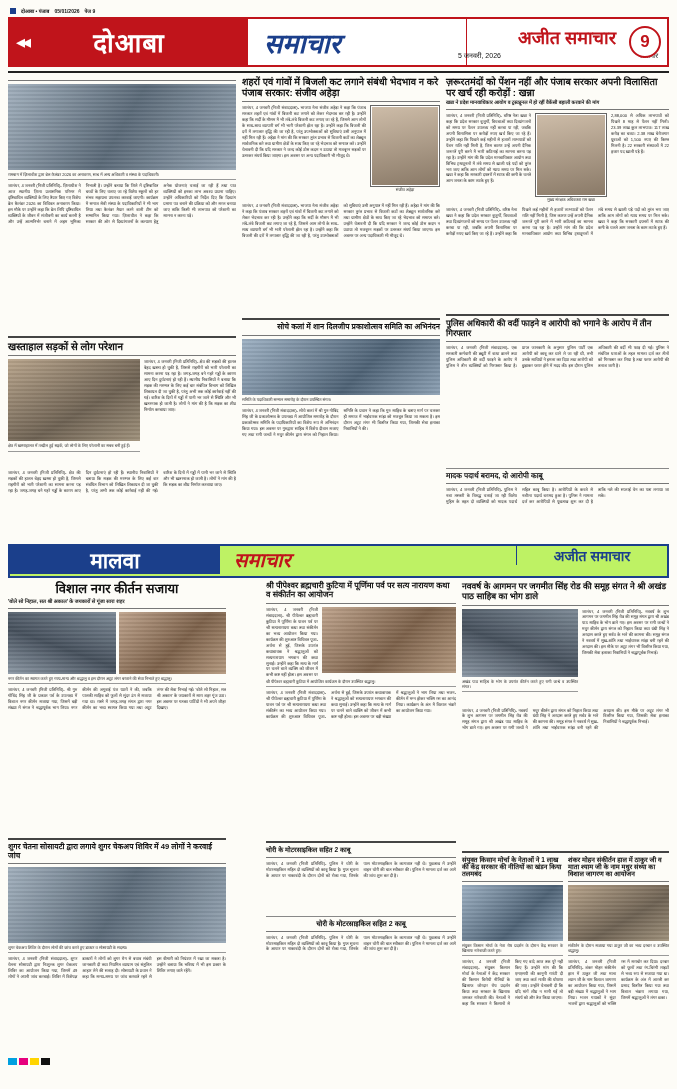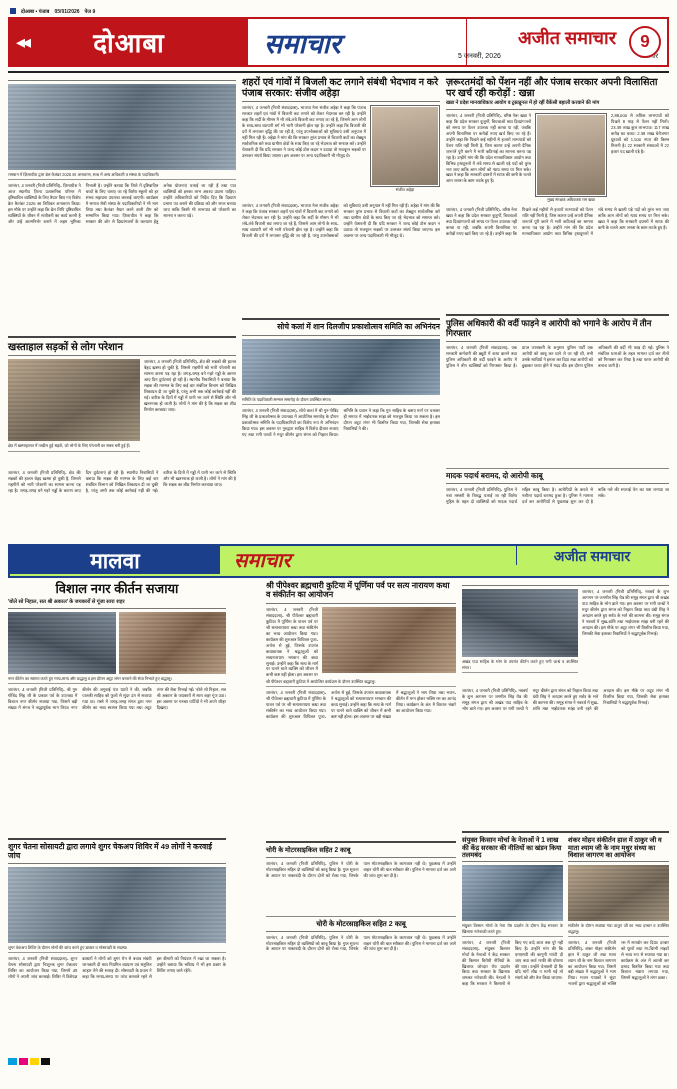--- a/index.html
+++ b/index.html
@@ -230,20 +230,21 @@
       <div class="hl" style="font-size:6.6px;">चोरी के मोटरसाइकिल सहित 2 काबू</div>
       <div class="thinsep"></div>
       <div class="body-text" style="column-count:2;margin-top:2px;height:52px;overflow:hidden;">जालंधर, 4 जनवरी (निजी प्रतिनिधि)- पुलिस ने चोरी के मोटरसाइकिल सहित दो व्यक्तियों को काबू किया है। गुप्त सूचना के आधार पर नाकाबंदी के दौरान दोनों को रोका गया, जिनके पास मोटरसाइकिल के कागजात नहीं थे। पूछताछ में उन्होंने वाहन चोरी की बात स्वीकार की। पुलिस ने मामला दर्ज कर आगे की जांच शुरू कर दी है।</div>
       <div class="rule"></div>
       <div class="hl" style="font-size:7px;text-align:center;">चोरी के मोटरसाइकिल सहित 2 काबू</div>
       <div class="thinsep"></div>
       <div class="body-text" style="column-count:2;margin-top:2px;height:74px;overflow:hidden;">जालंधर, 4 जनवरी (निजी प्रतिनिधि)- पुलिस ने चोरी के मोटरसाइकिल सहित दो व्यक्तियों को काबू किया है। गुप्त सूचना के आधार पर नाकाबंदी के दौरान दोनों को रोका गया, जिनके पास मोटरसाइकिल के कागजात नहीं थे। पूछताछ में उन्होंने वाहन चोरी की बात स्वीकार की। पुलिस ने मामला दर्ज कर आगे की जांच शुरू कर दी है।</div>
     </div>
 
     <div class="col" style="flex:1;">
+      <div class="hl" style="font-size:8.6px;">नववर्ष के आगमन पर जगमीत सिंह रोड की समूह संगत ने श्री अखंड पाठ साहिब का भोग डाले</div>
       <div class="thinsep"></div>
       <div style="display:flex;gap:4px;margin-top:2px;">
         <div style="flex:0 0 116px;">
           <div class="photo p3" style="height:68px;"></div>
           <div class="cap" style="margin-top:2px;">अखंड पाठ साहिब के भोग के उपरांत कीर्तन करते हुए रागी जत्थे व उपस्थित संगत।</div>
         </div>
         <div class="body-text" style="flex:1;height:96px;overflow:hidden;">जालंधर, 4 जनवरी (निजी प्रतिनिधि)- नववर्ष के शुभ आगमन पर जगमीत सिंह रोड की समूह संगत द्वारा श्री अखंड पाठ साहिब के भोग डाले गए। इस अवसर पर रागी जत्थों ने मधुर कीर्तन द्वारा संगत को निहाल किया तथा ग्रंथी सिंह ने अरदास करते हुए सर्वत्र के भले की कामना की। समूह संगत ने नववर्ष में सुख-शांति तथा भाईचारक सांझ बनी रहने की अरदास की। इस मौके पर अटूट लंगर भी वितरित किया गया, जिसकी सेवा इलाका निवासियों ने श्रद्धापूर्वक निभाई।</div>
       </div>
       <div class="body-text" style="column-count:3;margin-top:3px;height:140px;overflow:hidden;">जालंधर, 4 जनवरी (निजी प्रतिनिधि)- नववर्ष के शुभ आगमन पर जगमीत सिंह रोड की समूह संगत द्वारा श्री अखंड पाठ साहिब के भोग डाले गए। इस अवसर पर रागी जत्थों ने मधुर कीर्तन द्वारा संगत को निहाल किया तथा ग्रंथी सिंह ने अरदास करते हुए सर्वत्र के भले की कामना की। समूह संगत ने नववर्ष में सुख-शांति तथा भाईचारक सांझ बनी रहने की अरदास की। इस मौके पर अटूट लंगर भी वितरित किया गया, जिसकी सेवा इलाका निवासियों ने श्रद्धापूर्वक निभाई।</div>
 

